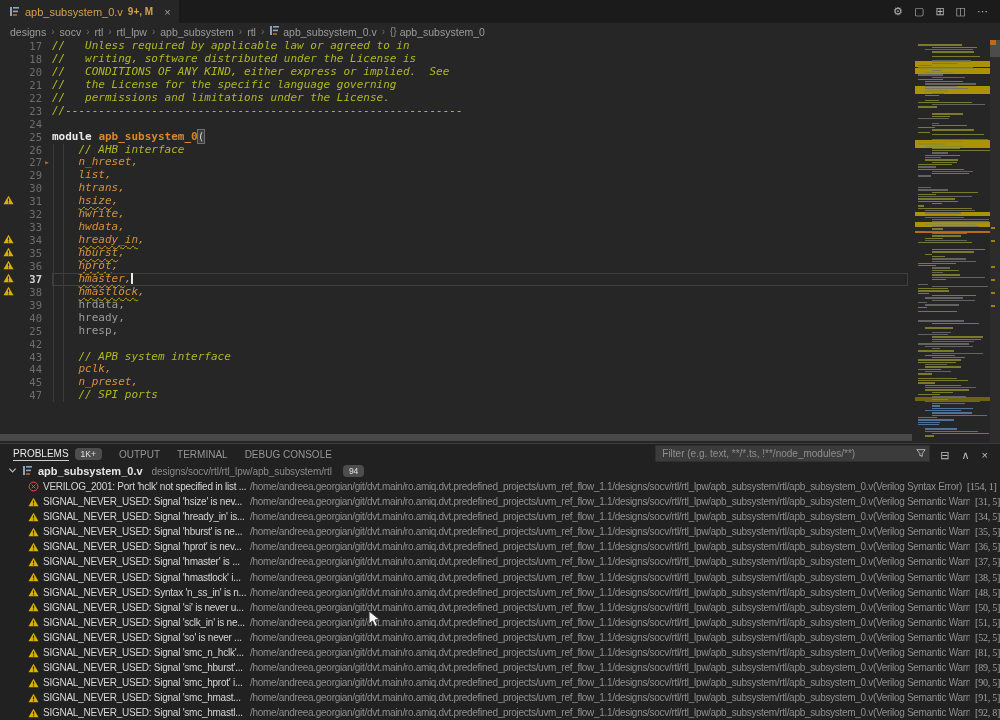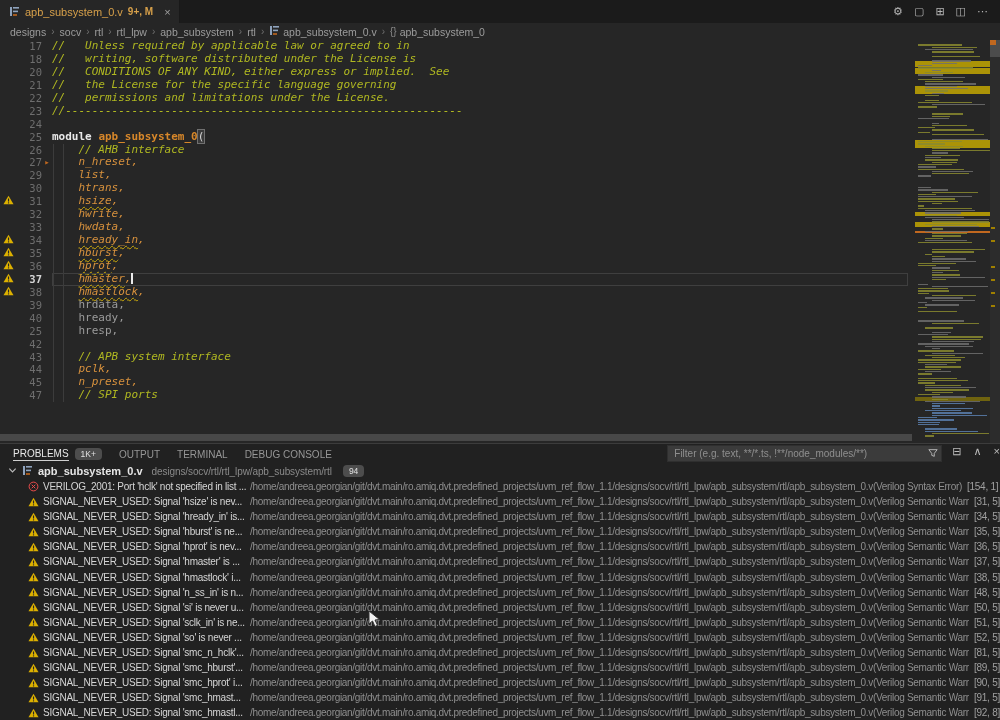--- a/index.html
+++ b/index.html
@@ -69,21 +69,21 @@
   
   .panel { position:absolute; left:0; top:443px; width:1000px; height:277px;
            background:#212121; border-top:1px solid #3c3c3c; }
   .panel-tabs { height:19px; display:flex; align-items:center; gap:17px;
                 padding-left:13px; font-size:10px; color:#969696; }
   .ptab { display:flex; align-items:center; gap:6px; cursor:pointer; height:19px; }
   .ptab .plabel { padding:2px 0 1px; }
   .ptab.active .plabel { color:#e7e7e7; border-bottom:1px solid #cfcfcf; }
   .badge { background:#4d4d4d; color:#e0e0e0; border-radius:4px; font-size:8.5px;
            padding:1px 6px; line-height:10px; }
-  .panel-right { margin-left:auto; display:flex; align-items:flex-start; gap:10px; }
+  .panel-right { margin-left:auto; display:flex; align-items:flex-end; gap:10px; padding-right:12px; }
   .filter-box { position:relative; width:275px; height:17px; }
   .filter-box input { width:100%; height:100%; background:#3b3b3b; border:1px solid #2f2f2f;
                       color:#cfcfcf; font-size:10px; padding:0 20px 0 6px;
                       font-family:"Liberation Sans", sans-serif; outline:none; }
   .filter-box input::placeholder { color:#8f8f8f; }
   .funnel { position:absolute; right:4px; top:3px; }
   .panel-icons { display:flex; gap:12px; color:#bdbdbd; font-size:11px; }
   .panel-icons span { cursor:pointer; }
 
   .group-row { height:16px; display:flex; align-items:center; gap:5px; padding-left:8px;
@@ -91,21 +91,21 @@
   .group-row .gname { color:#e6e6e6; font-weight:bold; }
   .group-row .gpath { color:#8a8a8a; font-size:10px; margin-left:4px; letter-spacing:-0.1px; }
   .group-row .badge { margin-left:6px; }
 
   .problem-row { height:15.1px; line-height:15.1px; display:flex; align-items:center;
                  padding-left:28px; white-space:nowrap; overflow:hidden; cursor:pointer;
                  font-size:10px; letter-spacing:-0.25px; }
   .problem-row .sev { width:15px; flex:none; display:flex; align-items:center; }
   .pmsg  { color:#d6d6d6; width:207px; flex:none; overflow:hidden; }
   .ppath { color:#8f8f8f; letter-spacing:-0.3px; overflow:hidden; }
-  .ploc  { color:#a0a0a0; margin-left:5px; flex:none; }
+  .ploc  { color:#a0a0a0; margin-left:5px; flex:none;font-family:Liberation Serif, serif; }
 
   
   .mouse { position:absolute; left:368px; top:610px; z-index:50; pointer-events:none; }
   .ficon { display:inline-block; }
 </style>
 </head>
 <body>
 
 <div class="app">
 
@@ -542,21 +542,21 @@
   </div>
 
   <div class="problem-row">
     <span class="sev">
             <svg width="11" height="10" viewBox="0 0 16 15">
               <path d="M8 1 L15.5 14 H0.5 Z" fill="#ddb100"></path>
               <rect x="7.2" y="5.2" width="1.7" height="4.6" fill="#262626"></rect>
               <rect x="7.2" y="11" width="1.7" height="1.7" fill="#262626"></rect>
             </svg>
           </span>
-    <span class="pmsg">SIGNAL_NEVER_USED: Signal 'n_ss_in' is n...</span>
+    <span class="pmsg">SIGNAL_NEVER_USED: Syntax 'n_ss_in' is n...</span>
     <span class="ppath">/home/andreea.georgian/git/dvt.main/ro.amiq.dvt.predefined_projects/uvm_ref_flow_1.1/designs/socv/rtl/rtl_lpw/apb_subsystem/rtl/apb_subsystem_0.v(Verilog Semantic Warning)</span>
     <span class="ploc">[48, 5]</span>
   </div>
 
   <div class="problem-row">
     <span class="sev">
             <svg width="11" height="10" viewBox="0 0 16 15">
               <path d="M8 1 L15.5 14 H0.5 Z" fill="#ddb100"></path>
               <rect x="7.2" y="5.2" width="1.7" height="4.6" fill="#262626"></rect>
               <rect x="7.2" y="11" width="1.7" height="1.7" fill="#262626"></rect>

